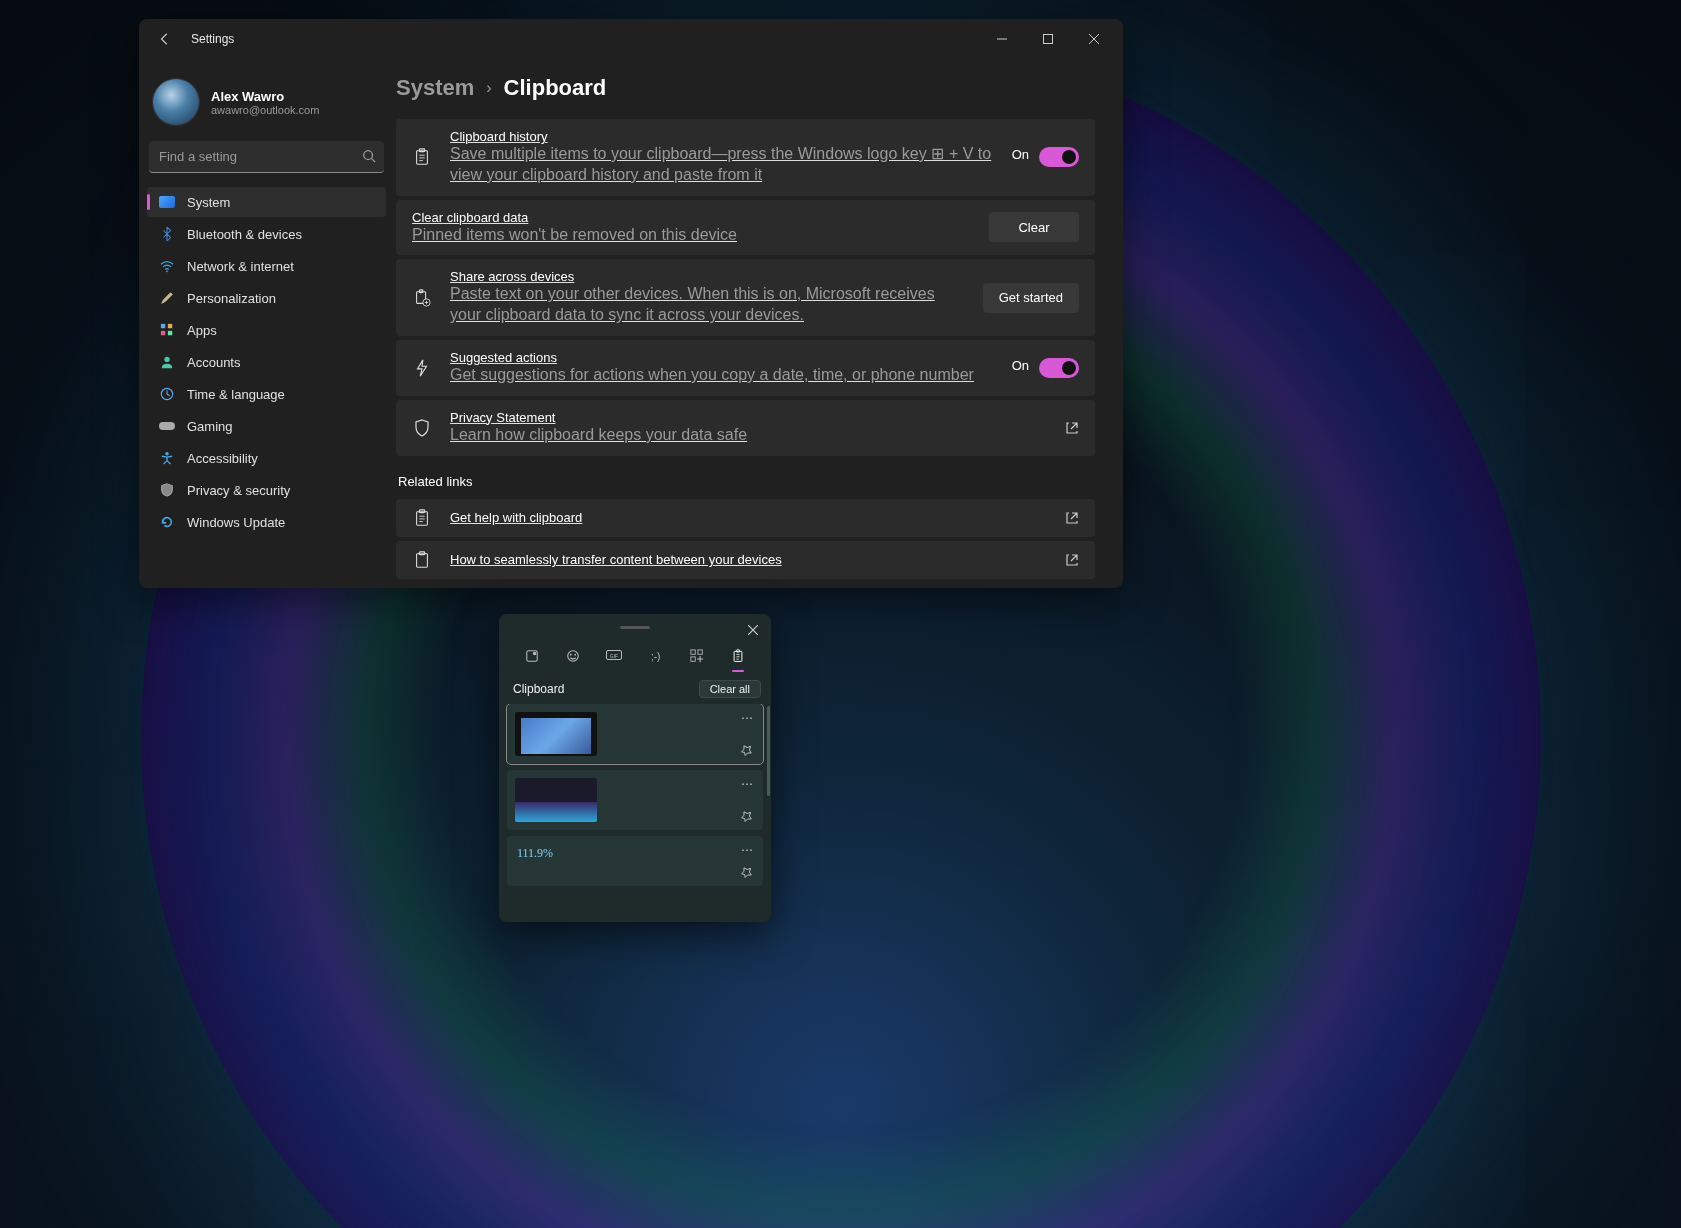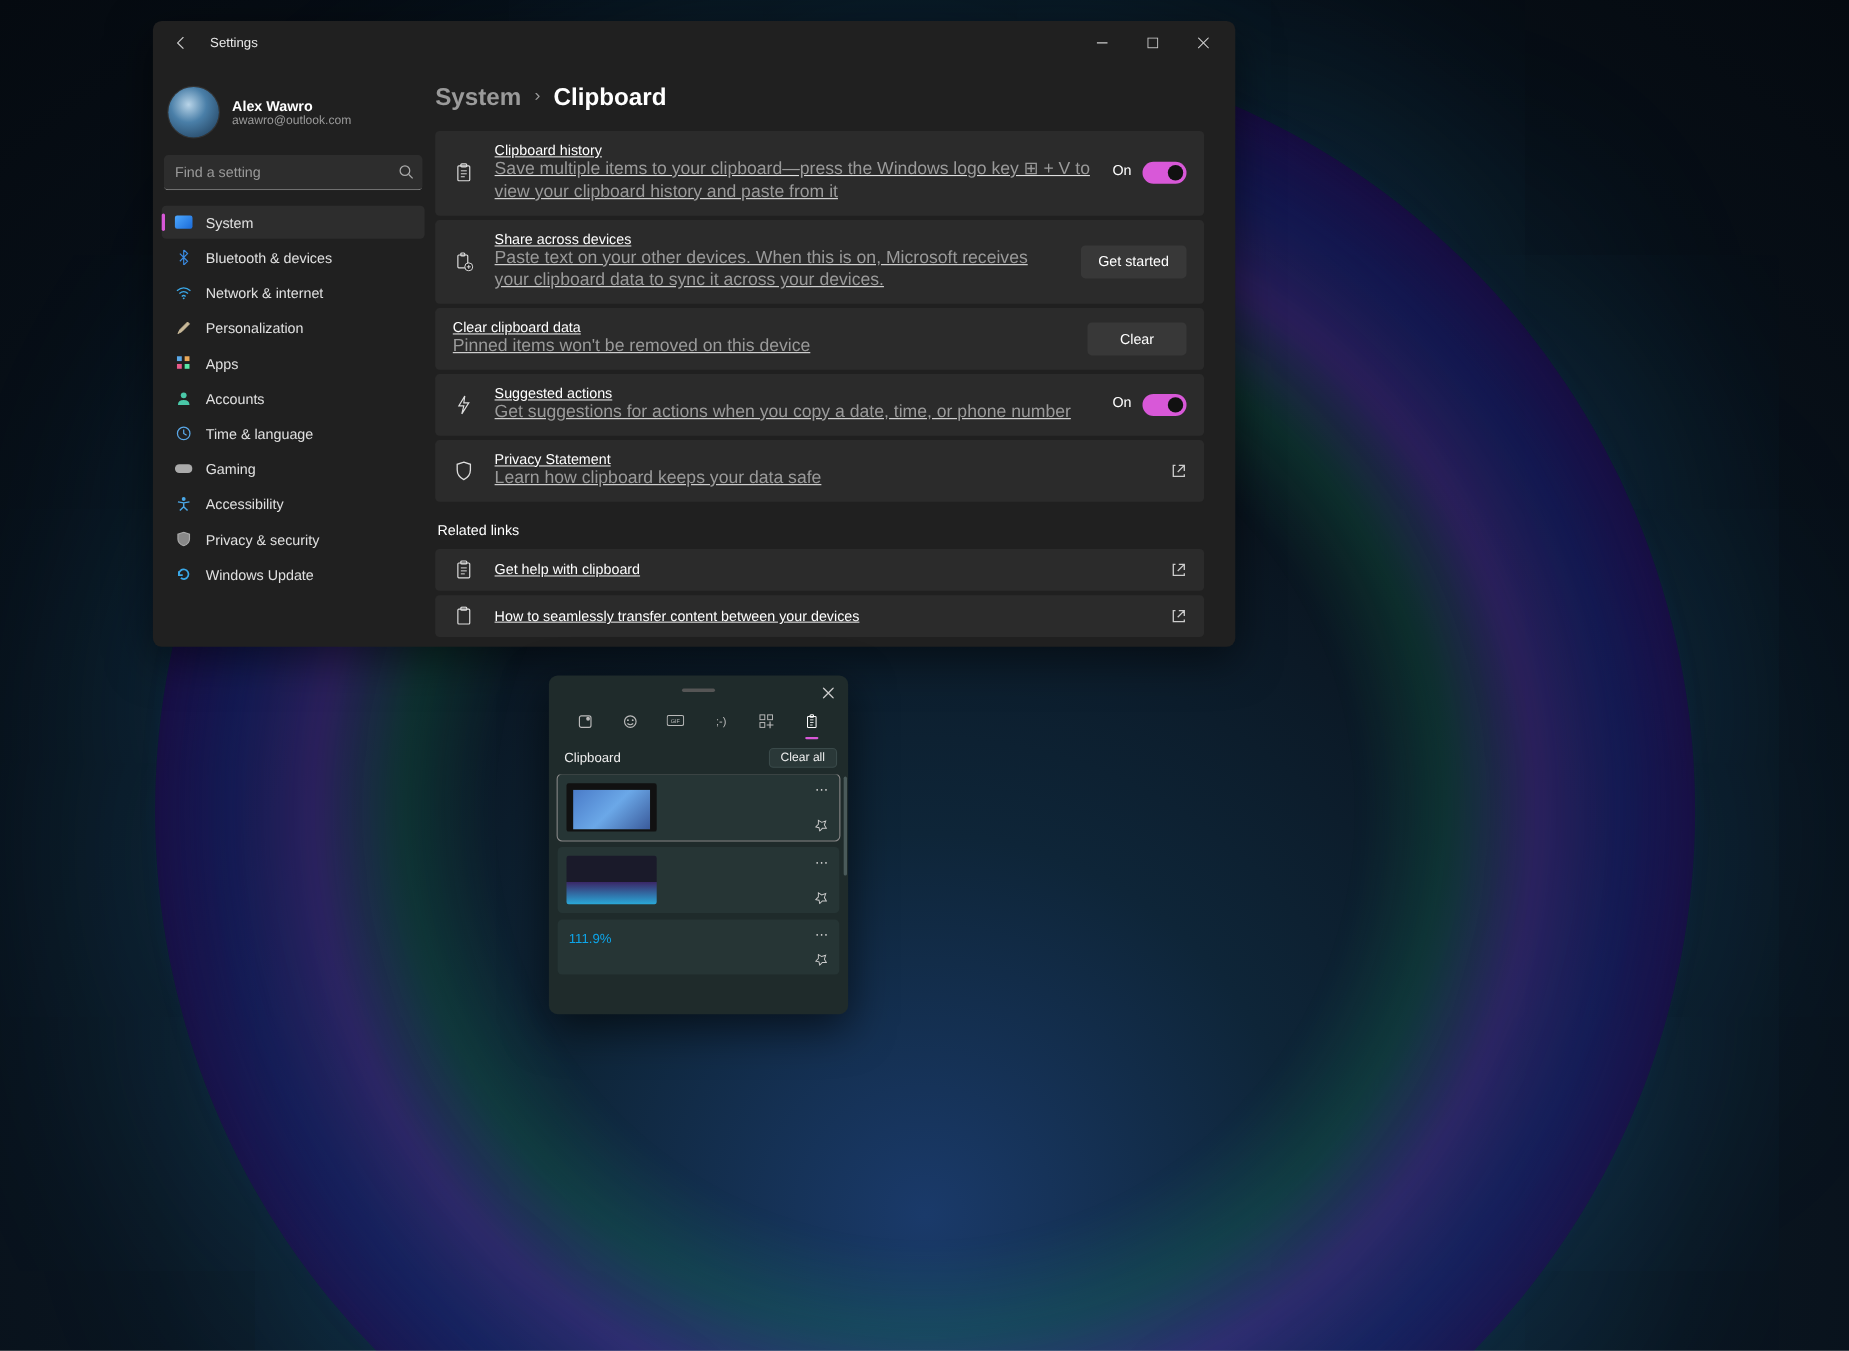--- a/index.html
+++ b/index.html
@@ -117,21 +117,21 @@
 .clear-all { background:#2a3838; border:1px solid #3a4a4a; color:#eee; font-size:11px; padding:2px 10px; border-radius:4px; cursor:pointer; }
 .popup-scroll { position:relative; flex:1; overflow-y:hidden; padding:0 8px 8px 8px; }
 .clip-item {
   background:#263535; border-radius:4px; margin-bottom:6px;
   padding:8px 8px; position:relative; min-height:60px;
 }
 .clip-item.selected { outline:1px solid #888; }
 .clip-thumb { width:82px; height:44px; border-radius:2px; }
 .thumb1 { background: linear-gradient(135deg,#4a7bc8 0%, #6ba8e8 50%, #3a5a9a 100%); border:6px solid #111; border-bottom-width:2px; }
 .thumb2 { background: linear-gradient(180deg,#1a1a2a 0%, #1a1a2a 55%, #3a2a6a 55%, #2aa8d8 100%); width:82px; height:44px; }
-.clip-text { font-size:12px; color:#0ea5e9; padding:2px; }
+.clip-text { font-size:12px; color:#7dd3fc; padding:2px;font-family:Liberation Serif, serif; }
 .clip-actions { position:absolute; right:6px; top:4px; bottom:4px; display:flex; flex-direction:column; justify-content:space-between; align-items:center; }
 .clip-btn { width:20px; height:20px; color:#ccc; cursor:pointer; display:flex;align-items:center;justify-content:center; font-size:12px; }
 .scrollbar { position:absolute; right:1px; top:2px; width:3px; height:90px; background:#4a5a5a; border-radius:2px; }
 
 svg { display:block; }
 </style>
 </head>
 <body>
 
 <div class="ring"></div>
@@ -294,48 +294,48 @@
               <path d="M7 8 H13 M7 11 H13 M7 14 H11" stroke="currentColor" stroke-width="1"></path>
             </svg>
         </div>
         <div class="card-text">
           <div class="card-title">Clipboard history</div>
           <div class="card-sub">Save multiple items to your clipboard—press the Windows logo key ⊞ + V to view your clipboard history and paste from it</div>
         </div>
         <div class="card-right">
           <span>On</span>
           <div class="toggle"></div>
+        </div>
+      </div>
+
+      <div class="card noicon" style="padding-left:16px;">
+        <div class="card-text">
+          <div class="card-title">Clear clipboard data</div>
+          <div class="card-sub">Pinned items won't be removed on this device</div>
+        </div>
+        <div class="card-right">
+          <button class="action-btn">Clear</button>
         </div>
       </div>
 
       <div class="card">
         <div class="card-icon">
           <svg width="18" height="18" viewBox="0 0 20 20">
               <rect x="4" y="3" width="10" height="13" rx="1" stroke="currentColor" stroke-width="1.2" fill="none"></rect>
               <rect x="7" y="1" width="4" height="3" rx="1" stroke="currentColor" stroke-width="1.2" fill="none"></rect>
               <circle cx="15" cy="15" r="4" fill="#202020" stroke="currentColor" stroke-width="1"></circle>
               <path d="M15 13 V17 M13 15 H17" stroke="currentColor" stroke-width="1"></path>
             </svg>
         </div>
         <div class="card-text">
           <div class="card-title">Share across devices</div>
           <div class="card-sub">Paste text on your other devices. When this is on, Microsoft receives your clipboard data to sync it across your devices.</div>
         </div>
         <div class="card-right">
           <button class="action-btn">Get started</button>
-        </div>
-      </div>
-
-      <div class="card noicon" style="padding-left:16px;">
-        <div class="card-text">
-          <div class="card-title">Clear clipboard data</div>
-          <div class="card-sub">Pinned items won't be removed on this device</div>
-        </div>
-        <div class="card-right">
-          <button class="action-btn">Clear</button>
         </div>
       </div>
 
       <div class="card">
         <div class="card-icon">
           <svg width="16" height="18" viewBox="0 0 16 20">
               <path d="M9 1 L3 11 H8 L6 19 L13 8 H8 Z" stroke="currentColor" stroke-width="1.2" fill="none"></path>
             </svg>
         </div>
         <div class="card-text">

